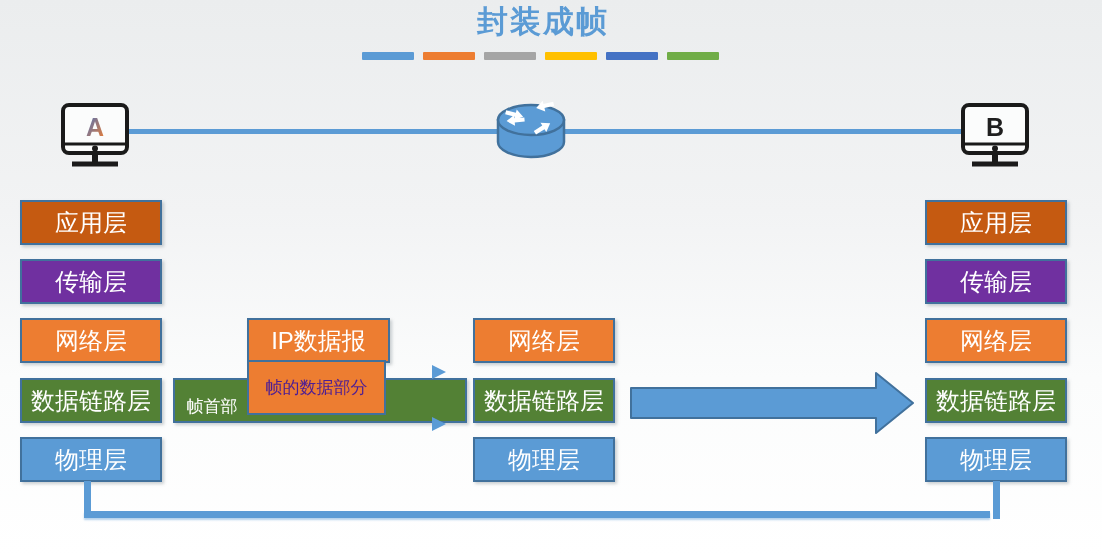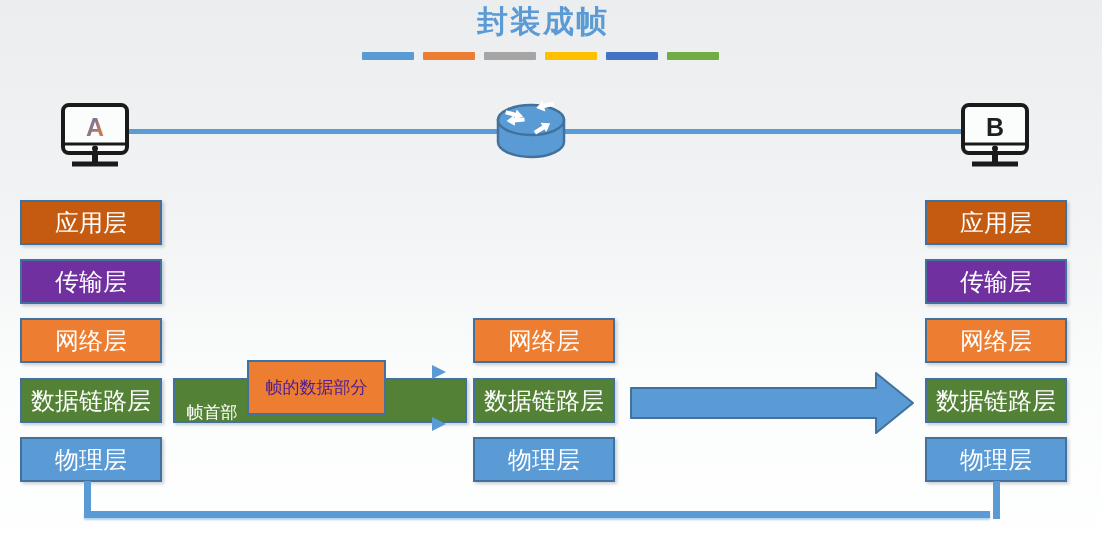--- a/index.html
+++ b/index.html
@@ -30,21 +30,21 @@
   .c-trans{background:#7030A0}
   .c-net{background:#ED7D31}
   .c-link{background:#538135}
   .c-phys{background:#5B9BD5}
 
   .framebox{
     position:absolute;left:173px;top:378px;width:294px;height:45px;box-sizing:border-box;
     background:#538135;border:2px solid #41719C;z-index:2;color:#fff;font-size:17px;
     box-shadow:2px 2px 3px rgba(110,120,130,.35);
   }
-  .framebox .part{position:absolute;top:12px;height:100%;display:flex;align-items:center;justify-content:center;white-space:nowrap;}
+  .framebox .part{position:absolute;top:6px;height:100%;display:flex;align-items:center;justify-content:center;white-space:nowrap;}
   .frame-header{left:0;width:74px;}
   .frame-trailer{right:0;width:77px;}
   .framedata{
     position:absolute;left:247px;top:360px;width:139px;height:55px;box-sizing:border-box;
     background:#ED7D31;border:2px solid #41719C;z-index:3;display:flex;align-items:center;
     justify-content:center;color:#4c1d95;font-size:17px;white-space:nowrap;
   }
   .mini-arrow{
     position:absolute;width:0;height:0;z-index:4;
     border-top:7px solid transparent;border-bottom:7px solid transparent;
@@ -107,20 +107,21 @@
     <line x1="12" y1="62" x2="58" y2="62" stroke="#1a1a1a" stroke-width="5"></line>
     <text x="35" y="34" text-anchor="middle" font-size="25" font-weight="bold" fill="#1f1f1f">B</text>
   </svg>
 
   <div class="layer c-app" style="left:20px;top:200px;">应用层</div>
   <div class="layer c-trans" style="left:20px;top:259px;">传输层</div>
   <div class="layer c-net" style="left:20px;top:318px;">网络层</div>
   <div class="layer c-link" style="left:20px;top:378px;">数据链路层</div>
   <div class="layer c-phys" style="left:20px;top:437px;">物理层</div>
 
+  <div class="layer c-net" style="left:247px;top:318px;width:143px;">IP数据报</div>
 
   <div class="mini-arrow" style="left:432px;top:365px;"></div>
   <div class="mini-arrow" style="left:432px;top:417px;"></div>
   <div class="framebox">
     <span class="part frame-header">帧首部</span>
   </div>
   <div class="framedata">帧的数据部分</div>
 
   <div class="layer c-net" style="left:473px;top:318px;">网络层</div>
   <div class="layer c-link" style="left:473px;top:378px;">数据链路层</div>

